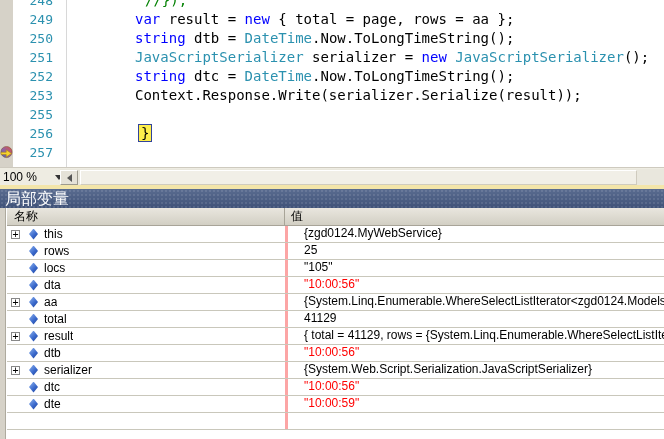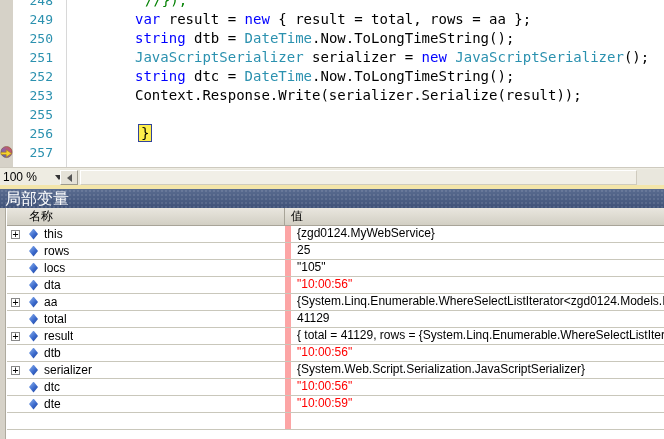--- a/index.html
+++ b/index.html
@@ -51,26 +51,26 @@
   .ltitle { position:relative; height:19px; line-height:19px; padding-left:5px;
             color:#fff; font-size:16px;
             background-image: radial-gradient(rgba(255,255,255,0.10) 1px, transparent 1px),
                               linear-gradient(#5a6c90, #3f5278);
             background-size: 4px 4px, 100% 100%; }
   .lstrip { position:absolute; left:0; top:19px; bottom:0; width:6px; background:#d6d2c8;
             border-right:1px solid #aeaa9e; }
   .lgrid { position:absolute; left:7px; top:19px; right:0; bottom:0; background:#fff; }
   .ghead { display:flex; height:18px; line-height:17px; font-size:12px; color:#000;
            background:linear-gradient(#e9e6de,#d2cfc4); border-bottom:1px solid #a8a498; }
-  .ghead .c1 { width:278px; padding-left:22px; border-right:1px solid #a8a498; }
+  .ghead .c1 { width:278px; padding-left:7px; border-right:1px solid #a8a498; }
   .ghead .c2 { flex:1; padding-left:6px; }
   .grow { display:flex; height:17px; border-bottom:1px solid #c9c7bb; background:#fff;
           font-size:12px; line-height:15px; }
   .gname { width:278px; display:flex; align-items:center; overflow:hidden; }
-  .gval  { flex:1; border-left:6px solid #fca5a5; padding-left:6px;
+  .gval  { flex:1; border-left:3px solid #fca5a5; padding-left:16px;
            white-space:pre; overflow:hidden; color:#000; }
   .gval.red { color:#f00; }
   .exp { width:9px; height:9px; margin-left:4px; flex:none;
          border:1px solid #888; background:#fff; color:#000;
          font-size:10px; line-height:7px; text-align:center; font-family:"DejaVu Sans Mono",monospace; }
   .exp.hide { visibility:hidden; }
   .gem { width:9px; height:11px; margin-left:9px; margin-right:6px; flex:none;
          background:linear-gradient(135deg,#8fb4ef 0%,#3a69cc 55%,#1d3e8f 100%);
          clip-path:polygon(50% 0,100% 50%,50% 100%,0 50%); }
   .vname { color:#000; white-space:pre; overflow:hidden; }
@@ -78,21 +78,21 @@
 </head>
 <body>
 
 <div class="screen">
 
   <div class="editor">
     <div class="gutter-strip"></div>
     <div class="num-divider"></div>
     <div class="code-lines" id="code-lines">
         <div class="code-line"><span class="ln">248</span><span class="code-text" style="left: 145px;"><span class="tk-comment">//});</span></span></div>
-        <div class="code-line"><span class="ln">249</span><span class="code-text" style="left: 135px;"><span class="tk-keyword">var</span><span class="tk-text"> result = </span><span class="tk-keyword">new</span><span class="tk-text"> { result = total, rows = aa };</span></span></div>
+        <div class="code-line"><span class="ln">249</span><span class="code-text" style="left: 135px;"><span class="tk-keyword">var</span><span class="tk-text"> result = </span><span class="tk-keyword">new</span><span class="tk-text"> { total = page, rows = aa };</span></span></div>
         <div class="code-line"><span class="ln">250</span><span class="code-text" style="left: 135px;"><span class="tk-keyword">string</span><span class="tk-text"> dtb = </span><span class="tk-type">DateTime</span><span class="tk-text">.Now.ToLongTimeString();</span></span></div>
         <div class="code-line"><span class="ln">251</span><span class="code-text" style="left: 135px;"><span class="tk-type">JavaScriptSerializer</span><span class="tk-text"> serializer = </span><span class="tk-keyword">new</span><span class="tk-text"> </span><span class="tk-type">JavaScriptSerializer</span><span class="tk-text">();</span></span></div>
         <div class="code-line"><span class="ln">252</span><span class="code-text" style="left: 135px;"><span class="tk-keyword">string</span><span class="tk-text"> dtc = </span><span class="tk-type">DateTime</span><span class="tk-text">.Now.ToLongTimeString();</span></span></div>
         <div class="code-line"><span class="ln">253</span><span class="code-text" style="left: 135px;"><span class="tk-text">Context.Response.Write(serializer.Serialize(result));</span></span></div>
         <div class="code-line"><span class="ln">255</span><span class="code-text" style="left: 135px;"></span></div>
         <div class="code-line"><span class="ln">256</span><span class="code-text" style="left: 138px;"><span class="tk-current">}</span></span></div>
         <div class="code-line"><span class="ln">257</span><span class="code-text" style="left: 135px;"></span></div>
       </div>
     <svg class="cur-icon" viewBox="0 0 13 13">
       <defs>

